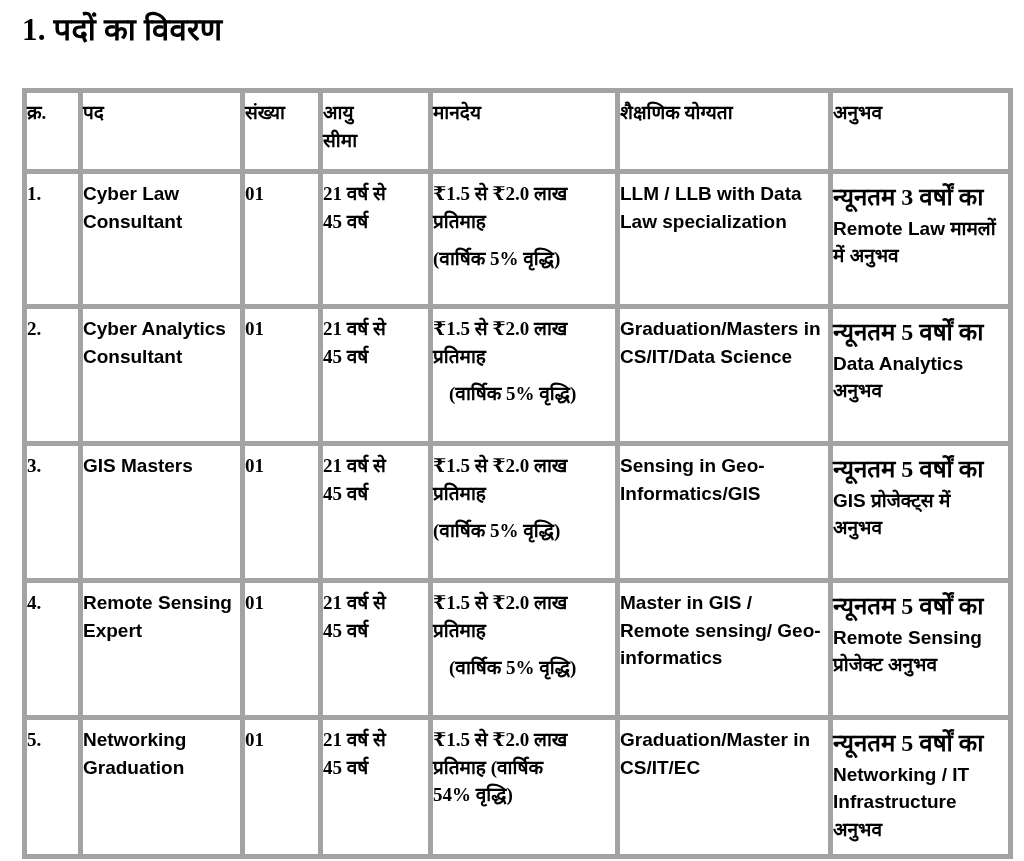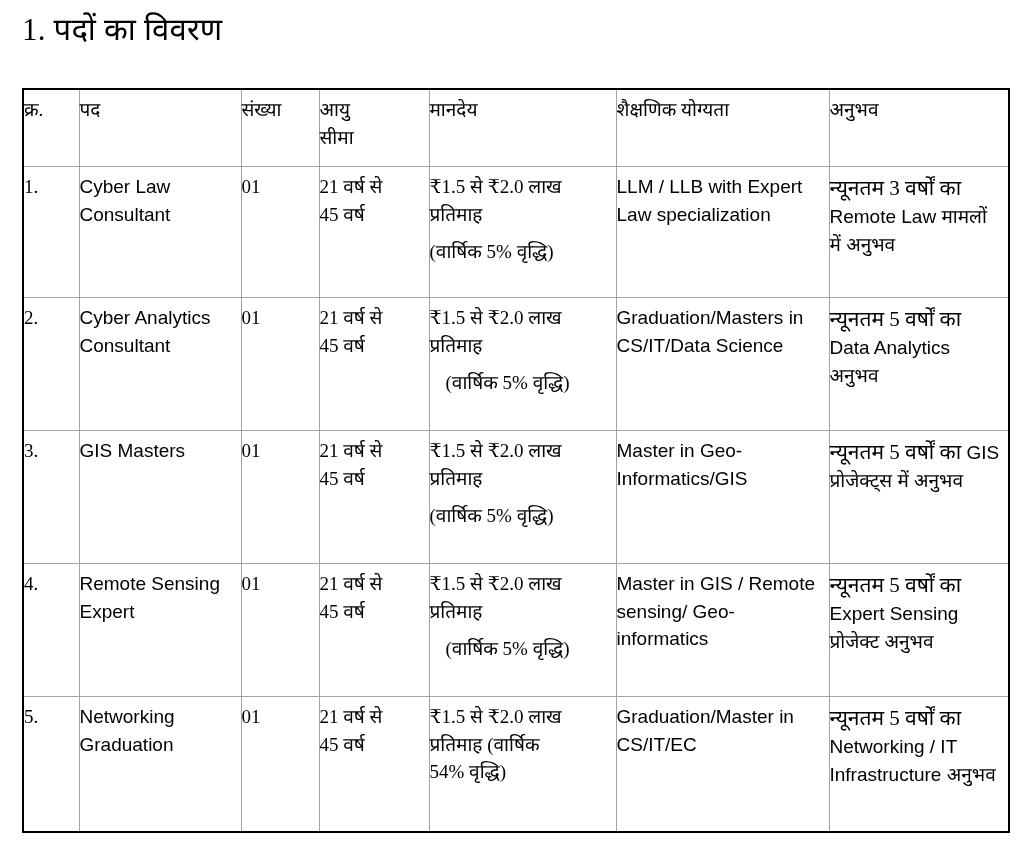--- a/index.html
+++ b/index.html
@@ -19,44 +19,44 @@
     width: 1024px;
     height: 861px;
     box-sizing: border-box;
   }
   .doc-title {
     position: absolute;
     left: 22px;
     top: 12px;
     font-family: "Liberation Serif", "DejaVu Serif", serif;
     font-size: 31px;
-    font-weight: normal;
+    font-weight: bold;
     letter-spacing: 0.2px;
     line-height: 1.15;
     white-space: nowrap;
   }
   .table-wrap {
     position: absolute;
     left: 22px;
     top: 88px;
     width: 986px;
   }
   table.posts {
     border-collapse: collapse;
     width: 986px;
     table-layout: fixed;
     border: 2px solid #000;
   }
   table.posts td, table.posts th {
-    border: 1px solid #a3a3a3;
+    border: 5px solid #a3a3a3;
     vertical-align: top;
     padding: 6px 7px 8px 0;
     font-size: 19px;
     line-height: 1.45;
-    font-weight: normal;
+    font-weight: bold;
     text-align: left;
   }
   thead th {
     font-family: "Liberation Serif", "DejaVu Serif", serif;
     font-weight: bold;
     font-size: 21px;
     text-align: center;
     vertical-align: top;
     padding-top: 5px;
     height: 62px;
@@ -94,21 +94,21 @@
     font-family: "Liberation Serif", "DejaVu Serif", serif;
     font-size: 20px;
     line-height: 1.5;
   }
   td.qual, td.exp {
     font-size: 19px;
     line-height: 1.5;
   }
   td.exp .hi {
     font-family: "Liberation Serif", "DejaVu Serif", serif;
-    font-size: 21px;
+    font-size: 24px;
   }
   .pay-line { display: block; }
   .pay-line.indent { padding-left: 16px; }
   .pay-gap { display: block; height: 10px; }
   .nowrapline { white-space: nowrap; }
   .r1 td { height: 116px; }
   .r2 td { height: 118px; }
   .r3 td { height: 118px; }
   .r4 td { height: 118px; }
   .r5 td { height: 120px; }
@@ -154,21 +154,21 @@
           <td class="age">
             <span class="pay-line nowrapline">21  वर्ष से</span>
             <span class="pay-line nowrapline">45 वर्ष</span>
           </td>
           <td class="pay">
             <span class="pay-line nowrapline">₹1.5 से ₹2.0 लाख</span>
             <span class="pay-line nowrapline">प्रतिमाह</span>
             <span class="pay-gap"></span>
             <span class="pay-line nowrapline">(वार्षिक 5% वृद्धि)</span>
           </td>
-          <td class="qual">LLM / LLB with Expert Law specialization</td>
+          <td class="qual">LLM / LLB with Data Law specialization</td>
           <td class="exp">
             <span class="hi nowrapline">न्यूनतम 3 वर्षों का</span>
             <span>Remote Law मामलों में अनुभव</span>
           </td>
         </tr>
 
         <tr class="r2">
           <td class="sr">2.</td>
           <td class="post">Cyber Analytics Consultant</td>
           <td class="num">01</td>
@@ -196,21 +196,21 @@
           <td class="age">
             <span class="pay-line nowrapline">21  वर्ष से</span>
             <span class="pay-line nowrapline">45 वर्ष</span>
           </td>
           <td class="pay">
             <span class="pay-line nowrapline">₹1.5 से ₹2.0 लाख</span>
             <span class="pay-line nowrapline">प्रतिमाह</span>
             <span class="pay-gap"></span>
             <span class="pay-line nowrapline">(वार्षिक 5% वृद्धि)</span>
           </td>
-          <td class="qual">Master in Geo-Informatics/GIS</td>
+          <td class="qual">Sensing in Geo-Informatics/GIS</td>
           <td class="exp">
             <span class="hi nowrapline">न्यूनतम 5 वर्षों का</span>
             <span>GIS प्रोजेक्ट्स में अनुभव</span>
           </td>
         </tr>
 
         <tr class="r4">
           <td class="sr">4.</td>
           <td class="post">Remote Sensing Expert</td>
           <td class="num">01</td>
@@ -220,21 +220,21 @@
           </td>
           <td class="pay">
             <span class="pay-line nowrapline">₹1.5 से ₹2.0 लाख</span>
             <span class="pay-line nowrapline">प्रतिमाह</span>
             <span class="pay-gap"></span>
             <span class="pay-line indent nowrapline">(वार्षिक 5% वृद्धि)</span>
           </td>
           <td class="qual">Master in GIS / Remote sensing/ Geo-informatics</td>
           <td class="exp">
             <span class="hi nowrapline">न्यूनतम 5 वर्षों का</span>
-            <span>Expert Sensing प्रोजेक्ट अनुभव</span>
+            <span>Remote Sensing प्रोजेक्ट अनुभव</span>
           </td>
         </tr>
 
         <tr class="r5">
           <td class="sr">5.</td>
           <td class="post">Networking Graduation</td>
           <td class="num">01</td>
           <td class="age">
             <span class="pay-line nowrapline">21  वर्ष से</span>
             <span class="pay-line nowrapline">45 वर्ष</span>

